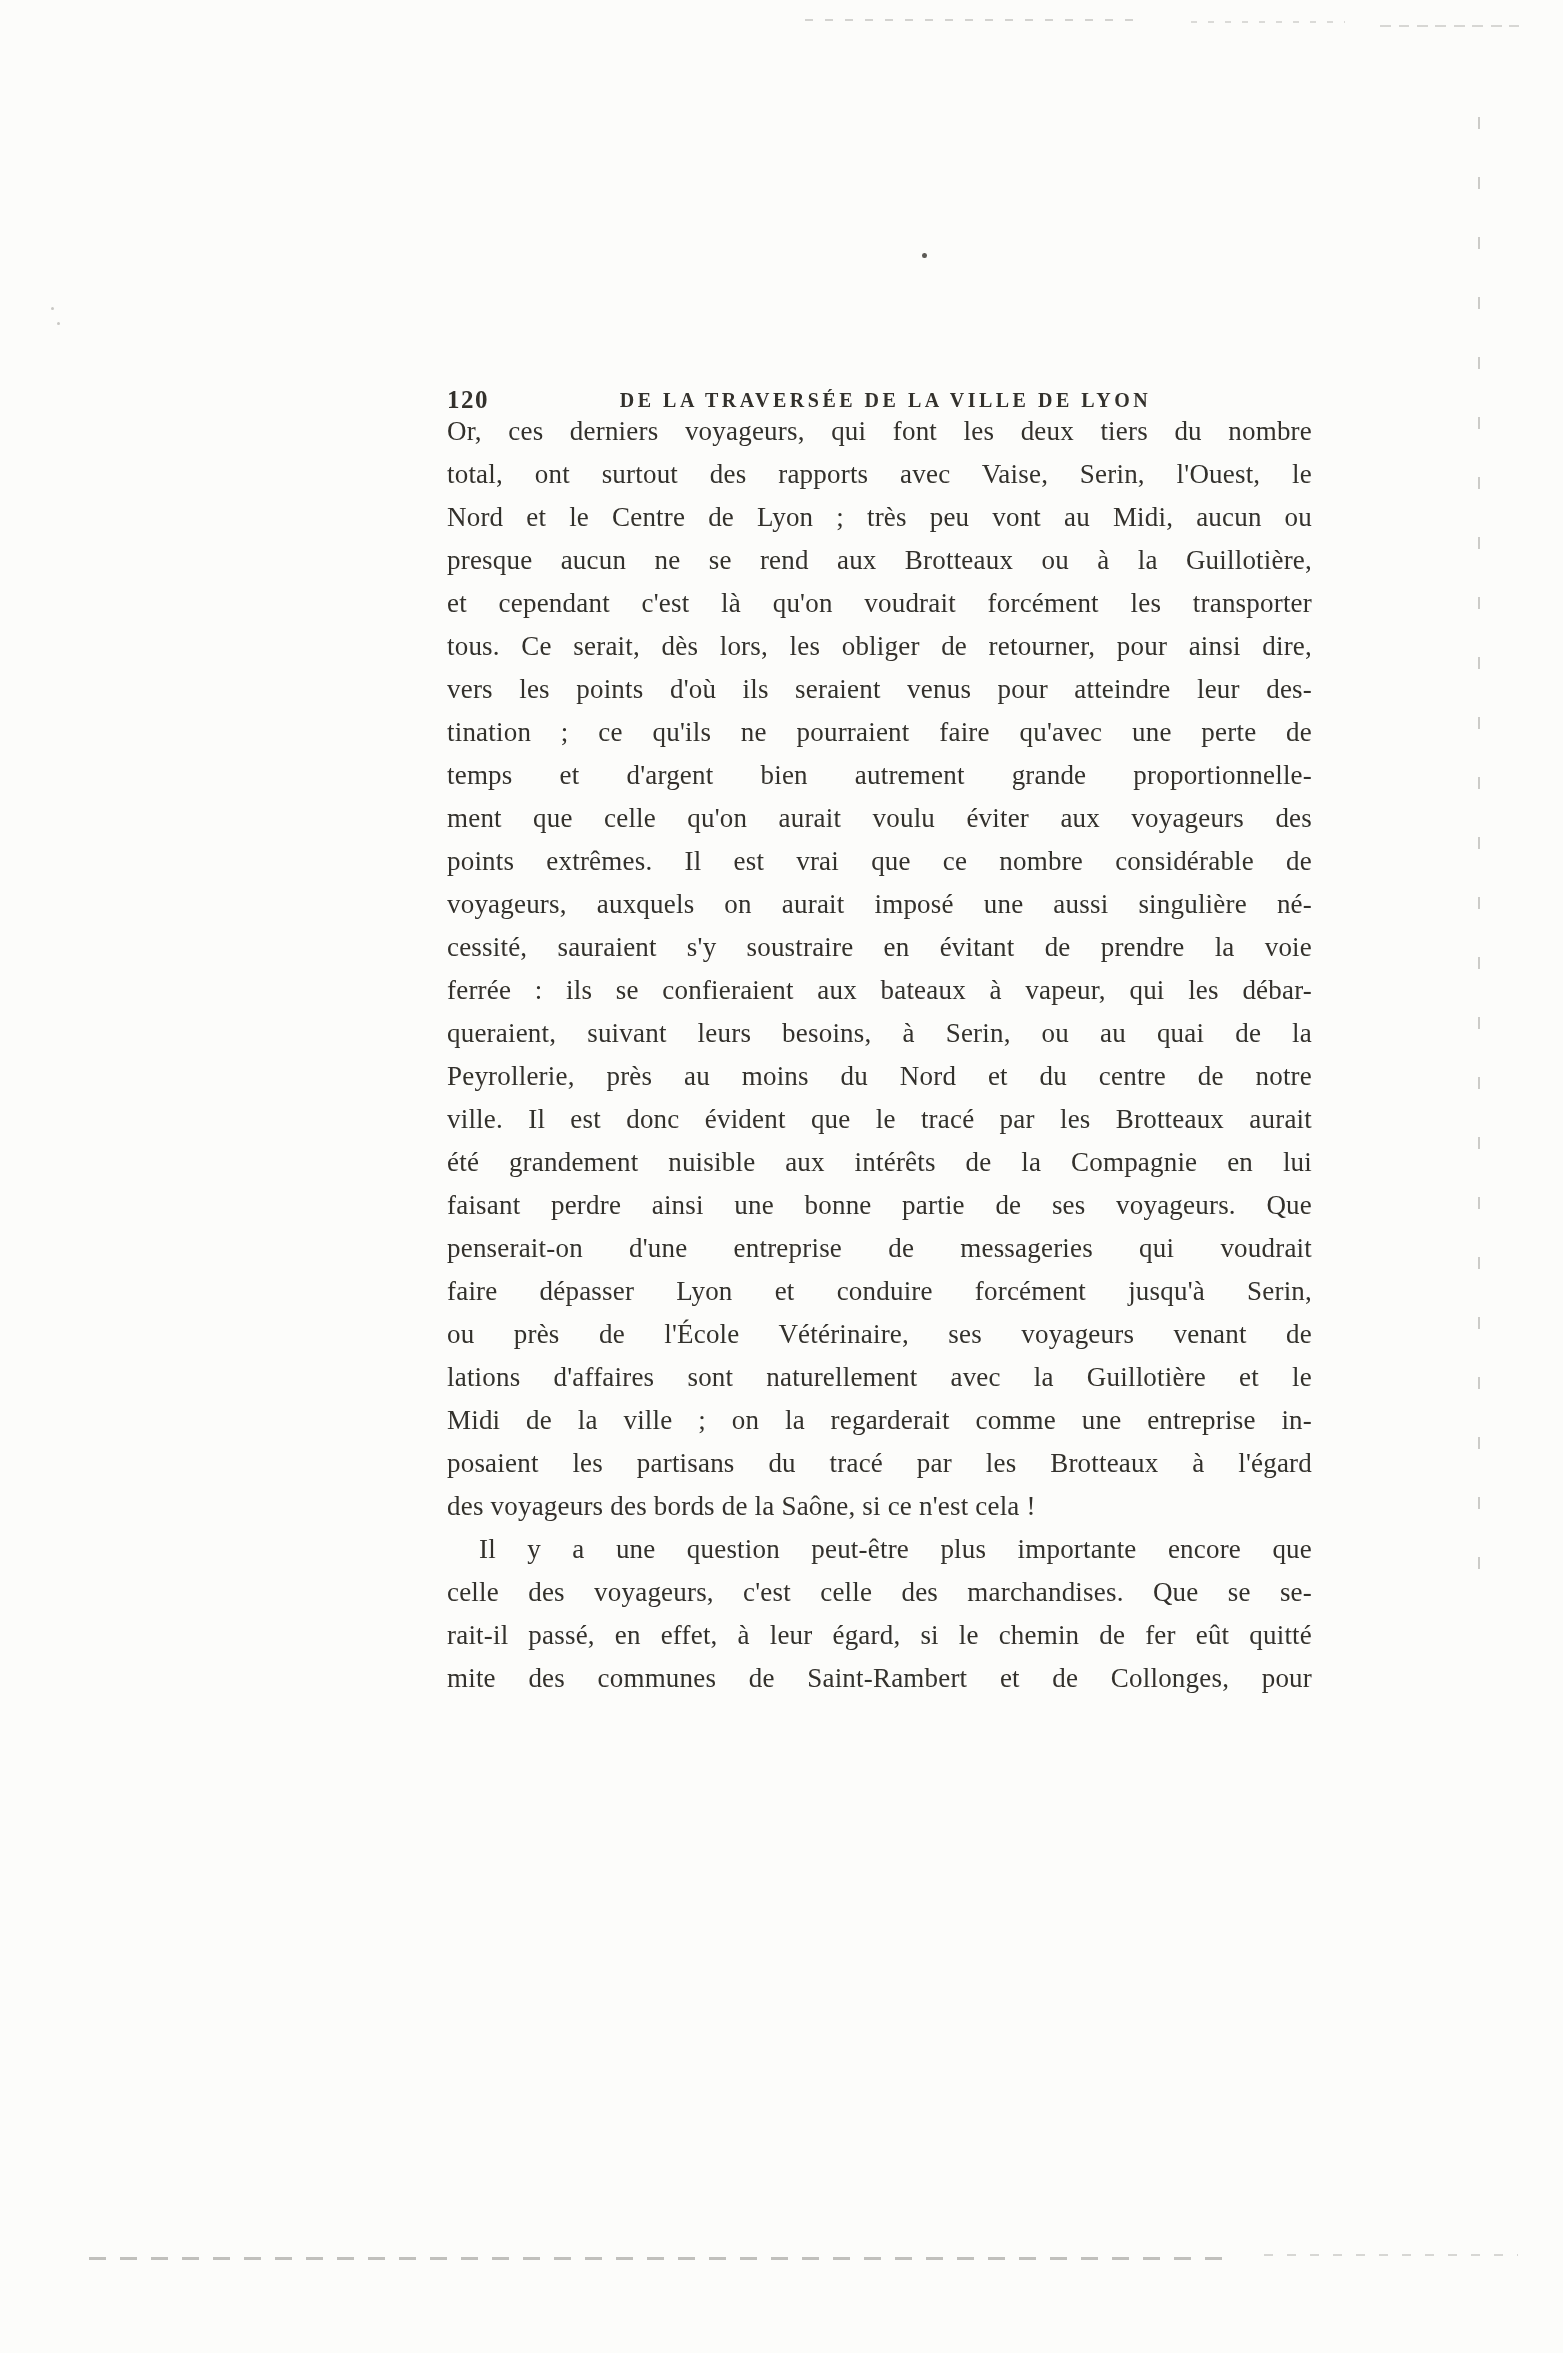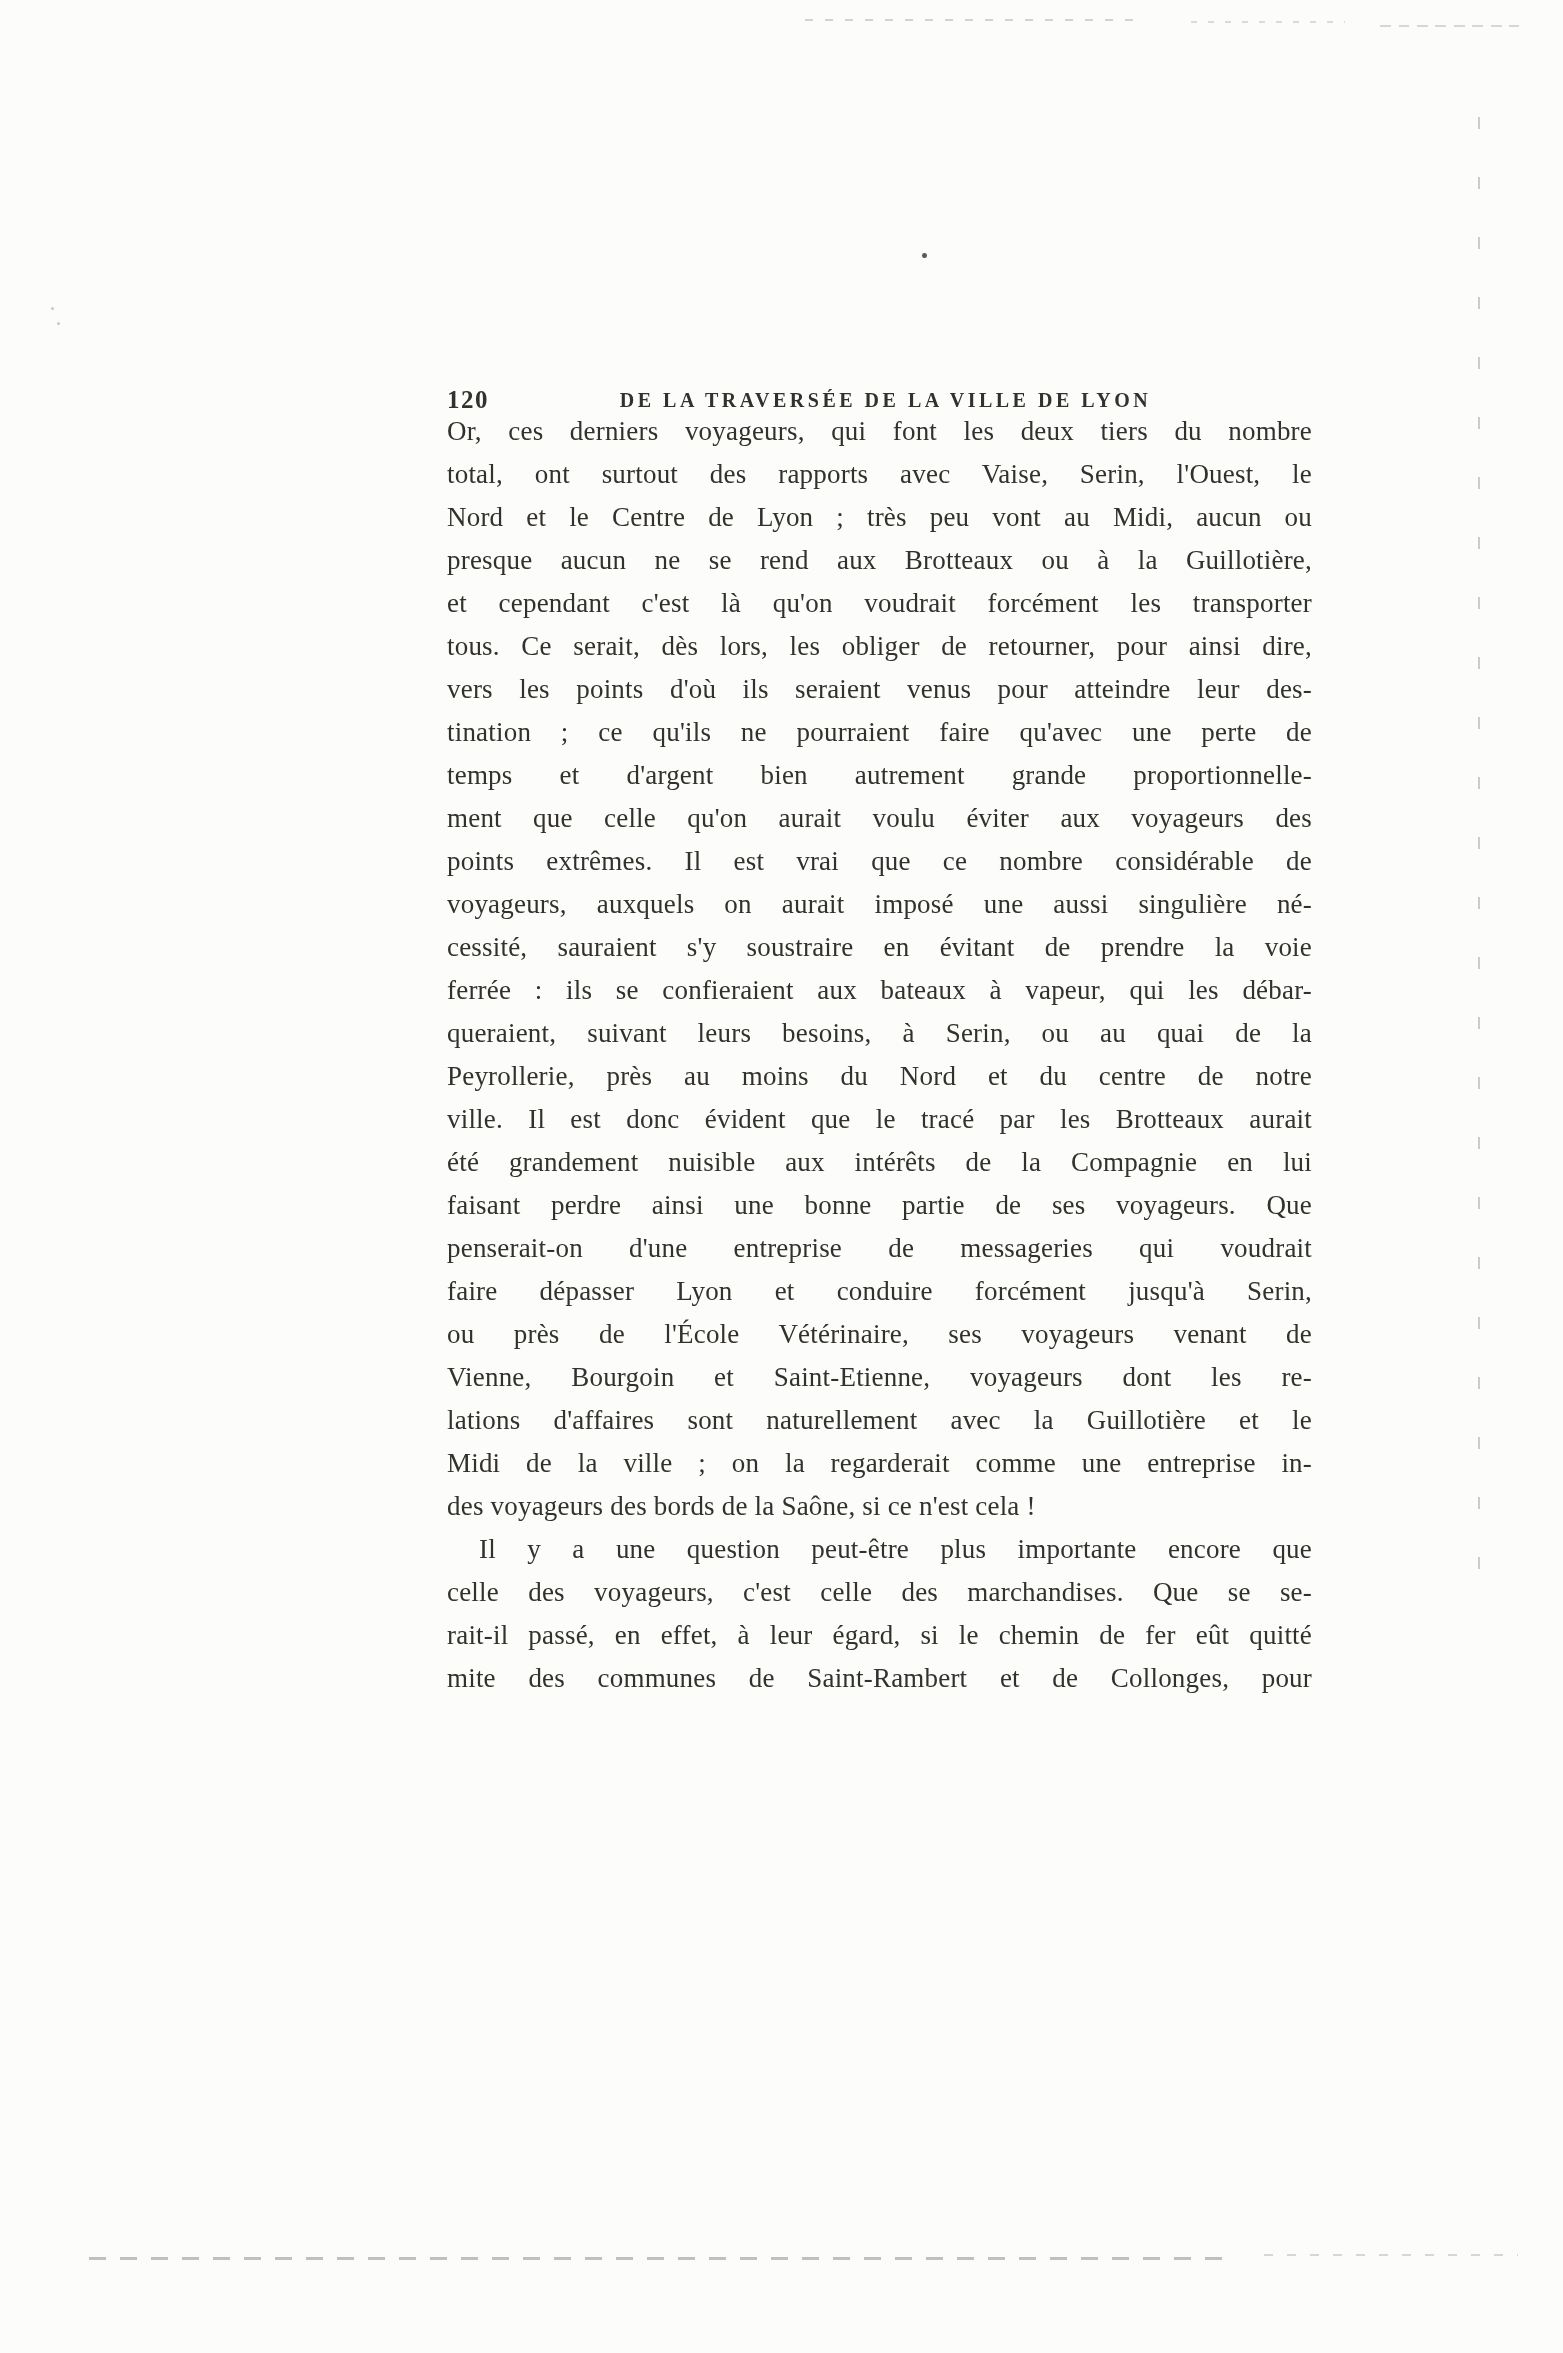--- a/index.html
+++ b/index.html
@@ -160,23 +160,23 @@
         <div class="line">cessité, sauraient s'y soustraire en évitant de prendre la voie</div>
         <div class="line">ferrée : ils se confieraient aux bateaux à vapeur, qui les débar-</div>
         <div class="line">queraient, suivant leurs besoins, à Serin, ou au quai de la</div>
         <div class="line">Peyrollerie, près au moins du Nord et du centre de notre</div>
         <div class="line">ville. Il est donc évident que le tracé par les Brotteaux aurait</div>
         <div class="line">été grandement nuisible aux intérêts de la Compagnie en lui</div>
         <div class="line">faisant perdre ainsi une bonne partie de ses voyageurs. Que</div>
         <div class="line">penserait-on d'une entreprise de messageries qui voudrait</div>
         <div class="line">faire dépasser Lyon et conduire forcément jusqu'à Serin,</div>
         <div class="line">ou près de l'École Vétérinaire, ses voyageurs venant de</div>
-        <div class="line">Vienne, Bourgoin et Saint-Etienne, voyageurs dont les re-</div>
         <div class="line">lations d'affaires sont naturellement avec la Guillotière et le</div>
         <div class="line">Midi de la ville ; on la regarderait comme une entreprise in-</div>
+        <div class="line">posaient les partisans du tracé par les Brotteaux à l'égard</div>
         <div class="line last">des voyageurs des bords de la Saône, si ce n'est cela !</div>
       </div>
       <div class="paragraph">
         <div class="line first-indent">Il y a une question peut-être plus importante encore que</div>
         <div class="line">celle des voyageurs, c'est celle des marchandises. Que se se-</div>
         <div class="line">rait-il passé, en effet, à leur égard, si le chemin de fer eût quitté</div>
         <div class="line">mite des communes de Saint-Rambert et de Collonges, pour</div>
       </div>
     </div>
 

